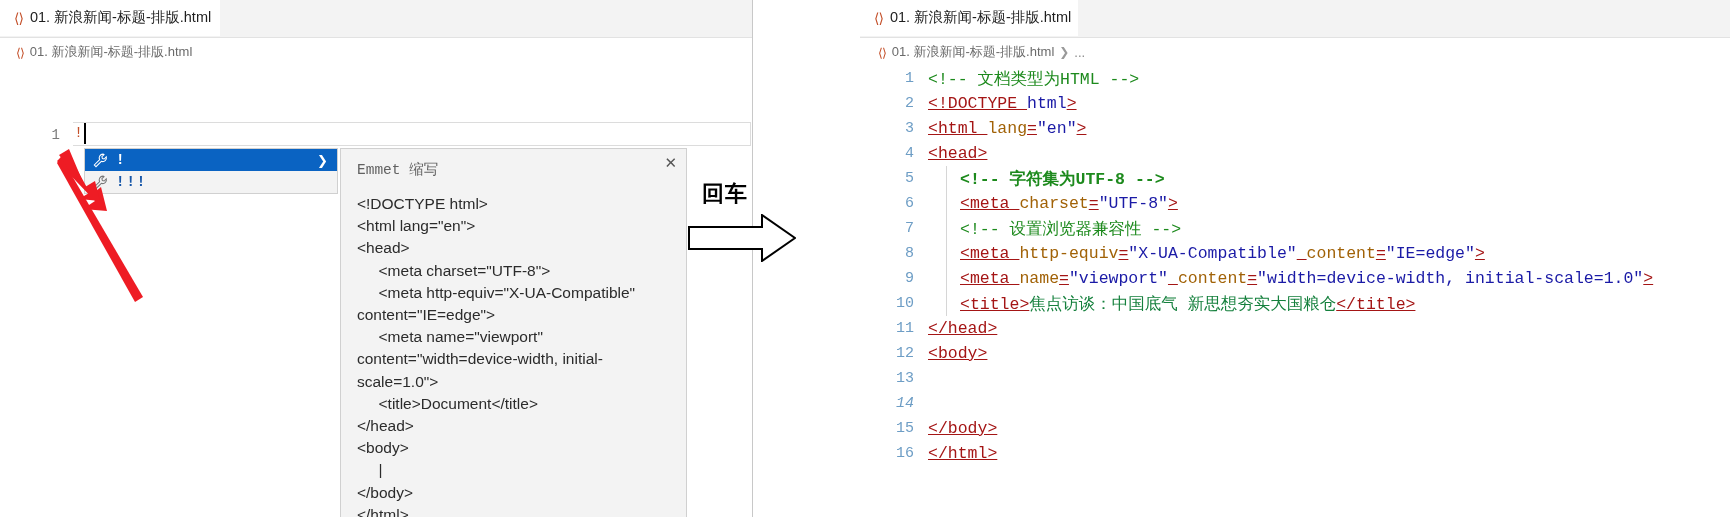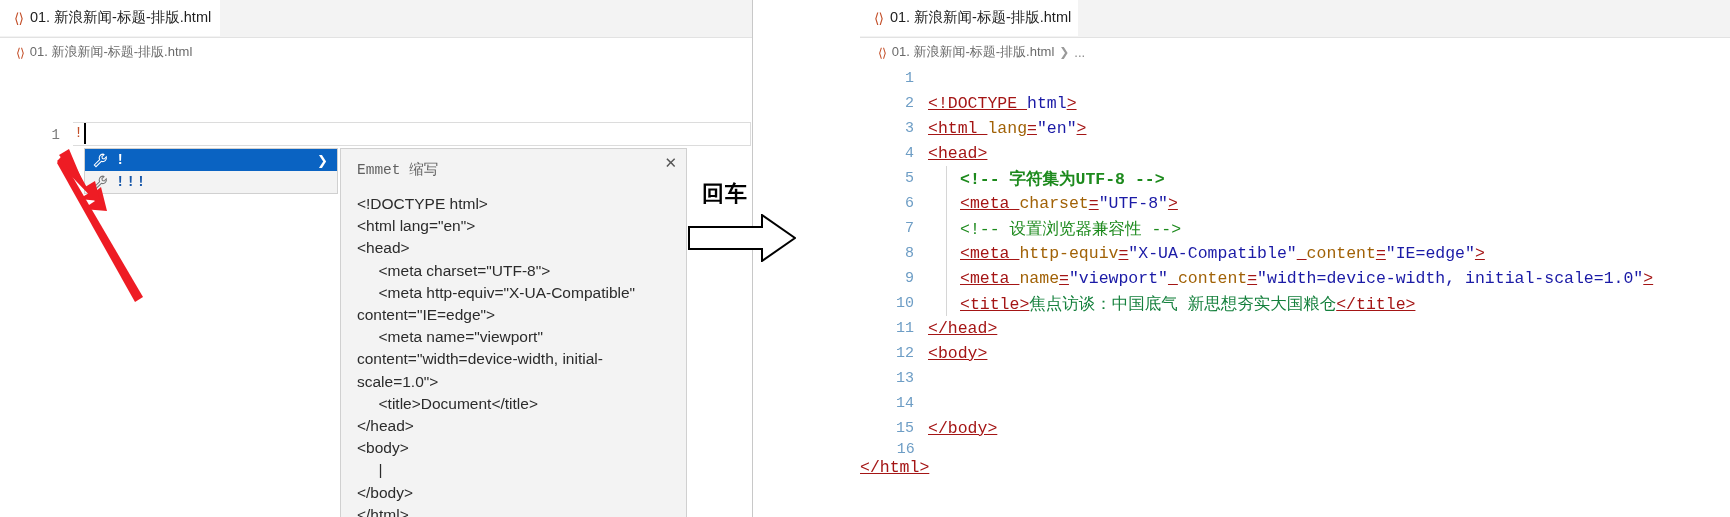--- a/index.html
+++ b/index.html
@@ -187,34 +187,34 @@
 
     <div class="breadcrumb" id="right-breadcrumb" style="left:18px;top:41px;">
       <span class="code-icon">⟨⟩</span>
       <span>01. 新浪新闻-标题-排版.html</span>
       <span class="crumb-sep">❯</span>
       <span class="crumb-more">...</span>
     </div>
 
     <div id="right-editor">
       <div id="code-lines">
-          <div class="code-row" style="top: 4px;"><span class="gutter">1</span></div>
+          <div class="code-row" style="top: 4px;"><span class="gutter">1</span><span class="codetext"><span class="t-com">&lt;!-- 文档类型为HTML --&gt;</span></span></div>
           <div class="code-row" style="top: 29px;"><span class="gutter">2</span><span class="codetext"><span class="t-tag">&lt;!DOCTYPE </span><span class="t-val">html</span><span class="t-tag">&gt;</span></span></div>
           <div class="code-row" style="top: 54px;"><span class="gutter">3</span><span class="codetext"><span class="t-tag">&lt;html </span><span class="t-attr">lang</span><span class="t-tag">=</span><span class="t-val">"en"</span><span class="t-tag">&gt;</span></span></div>
           <div class="code-row" style="top: 79px;"><span class="gutter">4</span><span class="codetext"><span class="t-tag">&lt;head&gt;</span></span></div>
           <div class="code-row" style="top: 104px;"><span class="gutter">5</span><span class="codetext" style="padding-left: 32px; font-weight: bold;"><span class="t-com">&lt;!-- 字符集为UTF-8 --&gt;</span></span></div>
           <div class="code-row" style="top: 129px;"><span class="gutter">6</span><span class="codetext" style="padding-left: 32px;"><span class="t-tag">&lt;meta </span><span class="t-attr">charset</span><span class="t-tag">=</span><span class="t-val">"UTF-8"</span><span class="t-tag">&gt;</span></span></div>
           <div class="code-row" style="top: 154px;"><span class="gutter">7</span><span class="codetext" style="padding-left: 32px;"><span class="t-com">&lt;!-- 设置浏览器兼容性 --&gt;</span></span></div>
           <div class="code-row" style="top: 179px;"><span class="gutter">8</span><span class="codetext" style="padding-left: 32px;"><span class="t-tag">&lt;meta </span><span class="t-attr">http-equiv</span><span class="t-tag">=</span><span class="t-val">"X-UA-Compatible"</span><span class="t-tag"> </span><span class="t-attr">content</span><span class="t-tag">=</span><span class="t-val">"IE=edge"</span><span class="t-tag">&gt;</span></span></div>
           <div class="code-row" style="top: 204px;"><span class="gutter">9</span><span class="codetext" style="padding-left: 32px;"><span class="t-tag">&lt;meta </span><span class="t-attr">name</span><span class="t-tag">=</span><span class="t-val">"viewport"</span><span class="t-tag"> </span><span class="t-attr">content</span><span class="t-tag">=</span><span class="t-val">"width=device-width, initial-scale=1.0"</span><span class="t-tag">&gt;</span></span></div>
           <div class="code-row" style="top: 229px;"><span class="gutter">10</span><span class="codetext" style="padding-left: 32px;"><span class="t-tag">&lt;title&gt;</span><span class="t-txt">焦点访谈：中国底气 新思想夯实大国粮仓</span><span class="t-tag">&lt;/title&gt;</span></span></div>
           <div class="code-row" style="top: 254px;"><span class="gutter">11</span><span class="codetext"><span class="t-tag">&lt;/head&gt;</span></span></div>
           <div class="code-row" style="top: 279px;"><span class="gutter">12</span><span class="codetext"><span class="t-tag">&lt;body&gt;</span></span></div>
           <div class="code-row" style="top: 304px;"><span class="gutter">13</span><span class="codetext"></span></div>
-          <div class="code-row" style="top: 329px;"><span class="gutter">14</span><span class="codetext"></span></div>
+          <div class="code-row" style="top: 329px; font-style: italic;"><span class="gutter">14</span><span class="codetext"></span></div>
           <div class="code-row" style="top: 354px;"><span class="gutter">15</span><span class="codetext"><span class="t-tag">&lt;/body&gt;</span></span></div>
-          <div class="code-row" style="top: 379px; flex-direction: column;"><span class="gutter">16</span><span class="codetext"><span class="t-tag">&lt;/html&gt;</span></span></div>
+          <div class="code-row" style="top: 379px;"><span class="gutter">16</span><span class="codetext"><span class="t-tag">&lt;/html&gt;</span></span></div>
         </div>
       <div class="ind-guide" id="guide-1" style="left: 86px; top: 104px; height: 150px;"></div>
     </div>
   </div>
 
 </div>
 
 </body></html>

